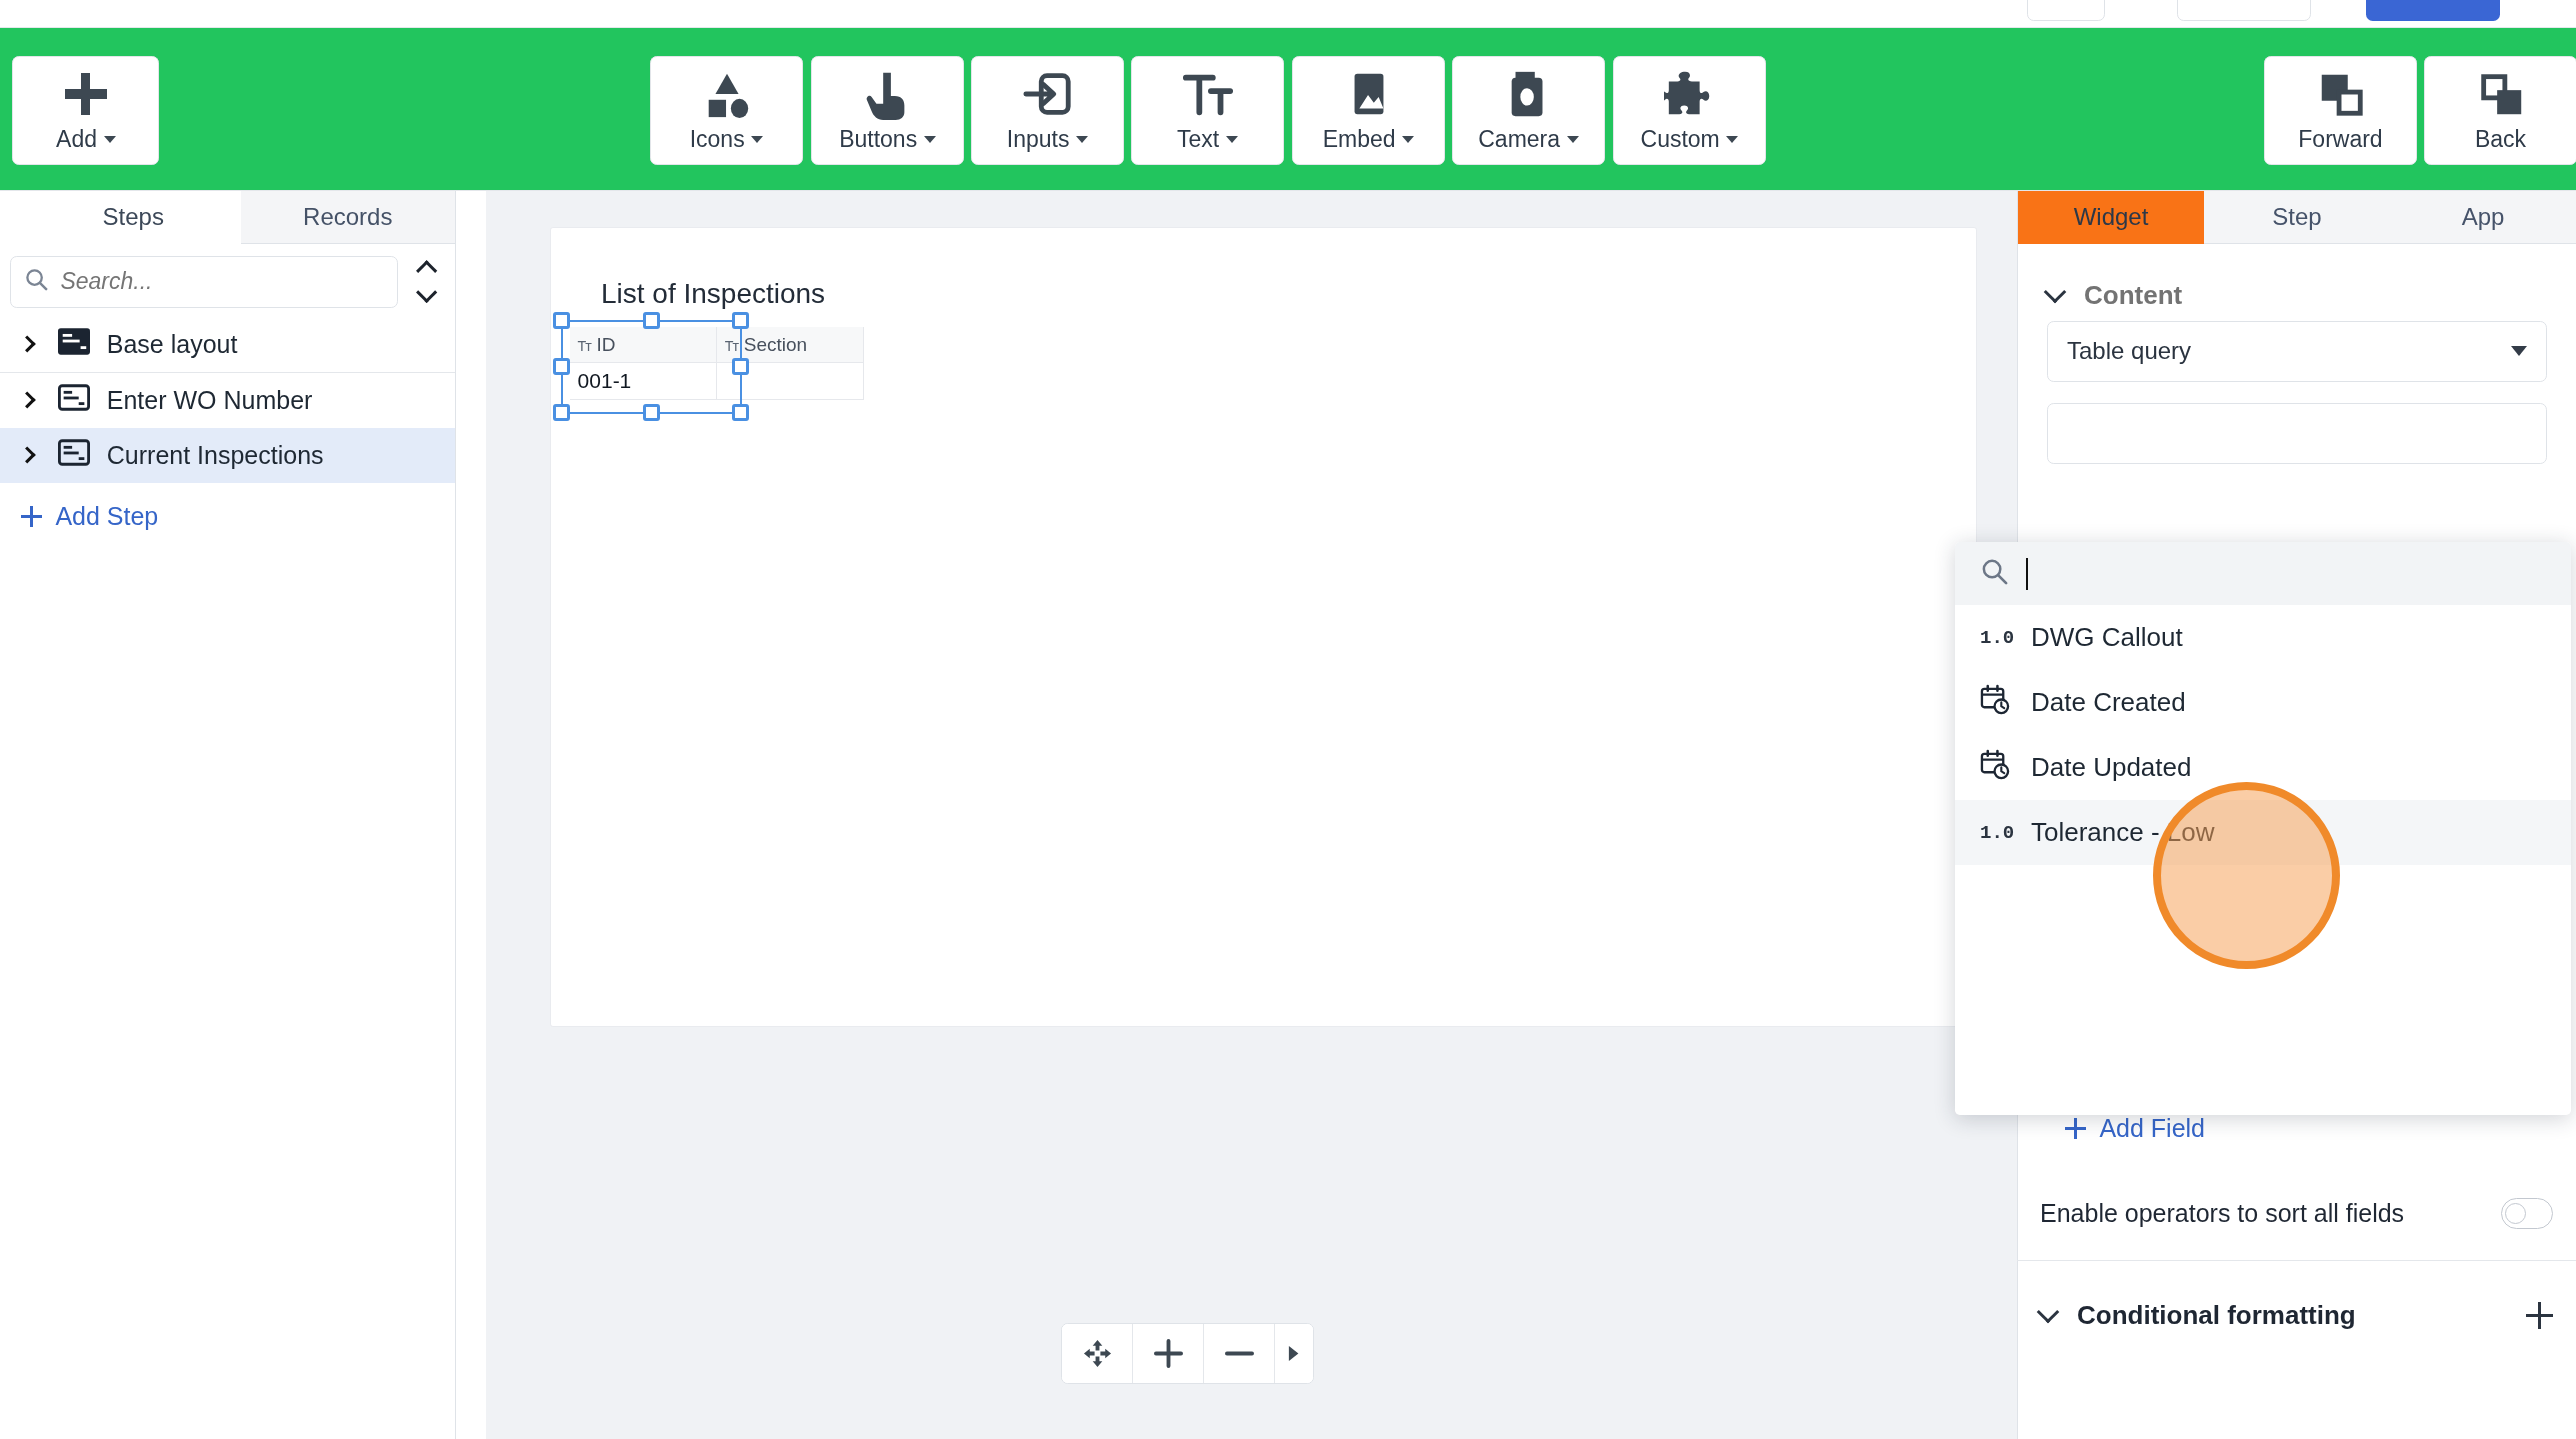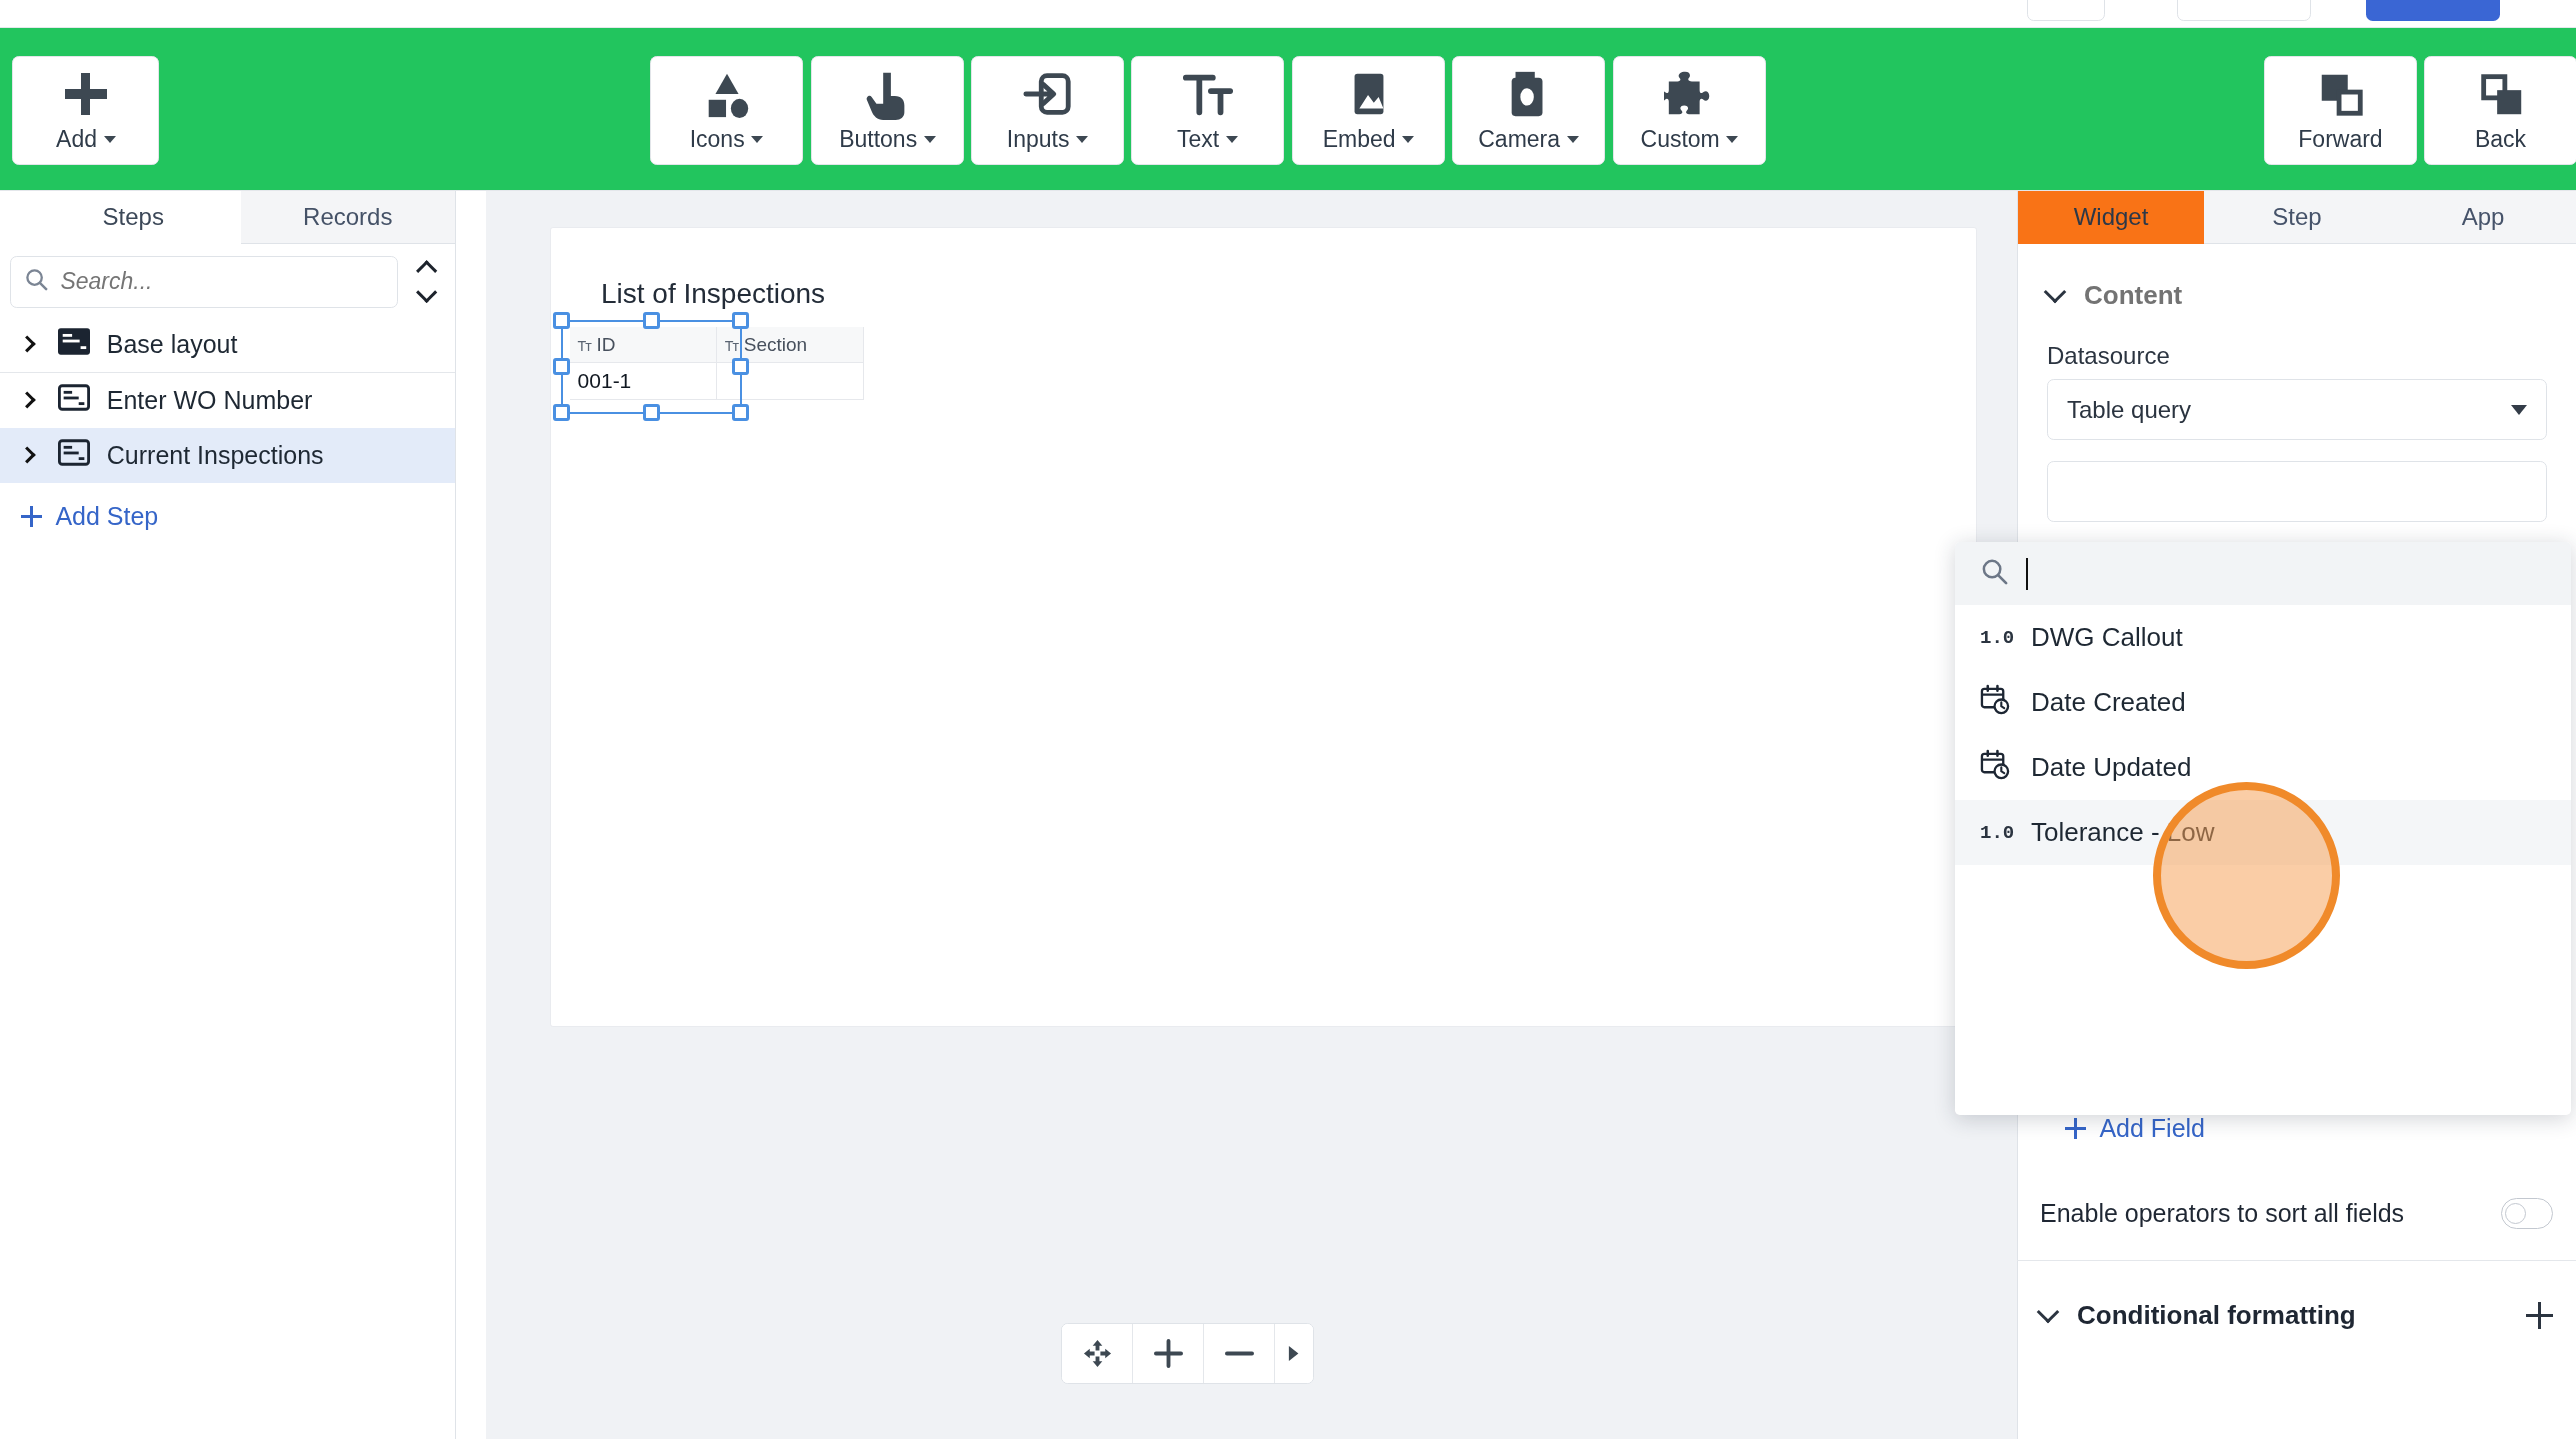--- a/index.html
+++ b/index.html
@@ -473,21 +473,20 @@
       <div class="rp-tab active">Widget</div>
       <div class="rp-tab">Step</div>
       <div class="rp-tab">App</div>
     </div>
 
     <div class="sect-head">
       <i class="vchev"></i>
       <span>Content</span>
     </div>
 
-    <div class="fld-label">Datasource</div>
     <div class="select-box">
       <span>Table query</span>
       <i class="dncaret"></i>
     </div>
 
     <div class="input-box"></div>
   </div>
 
   <div class="addfield">
     <i class="plus-sm"></i>

